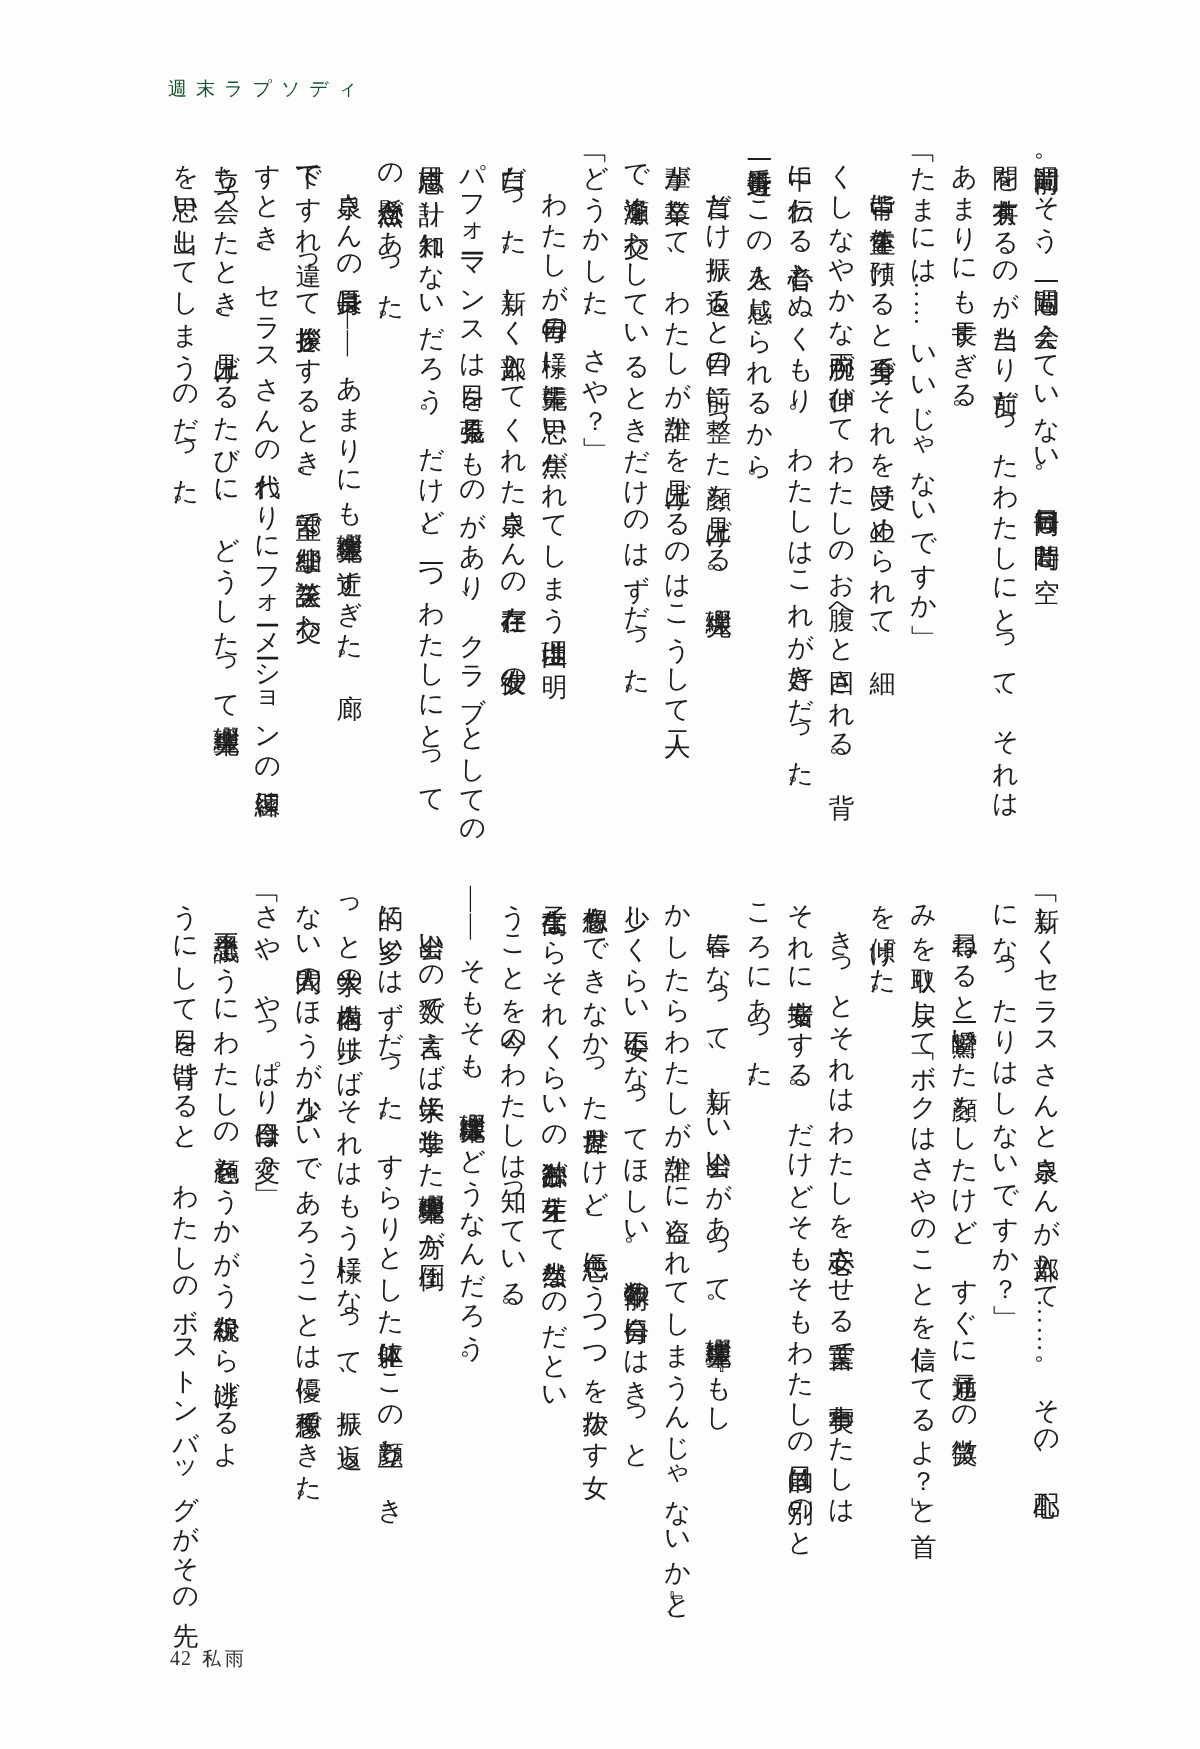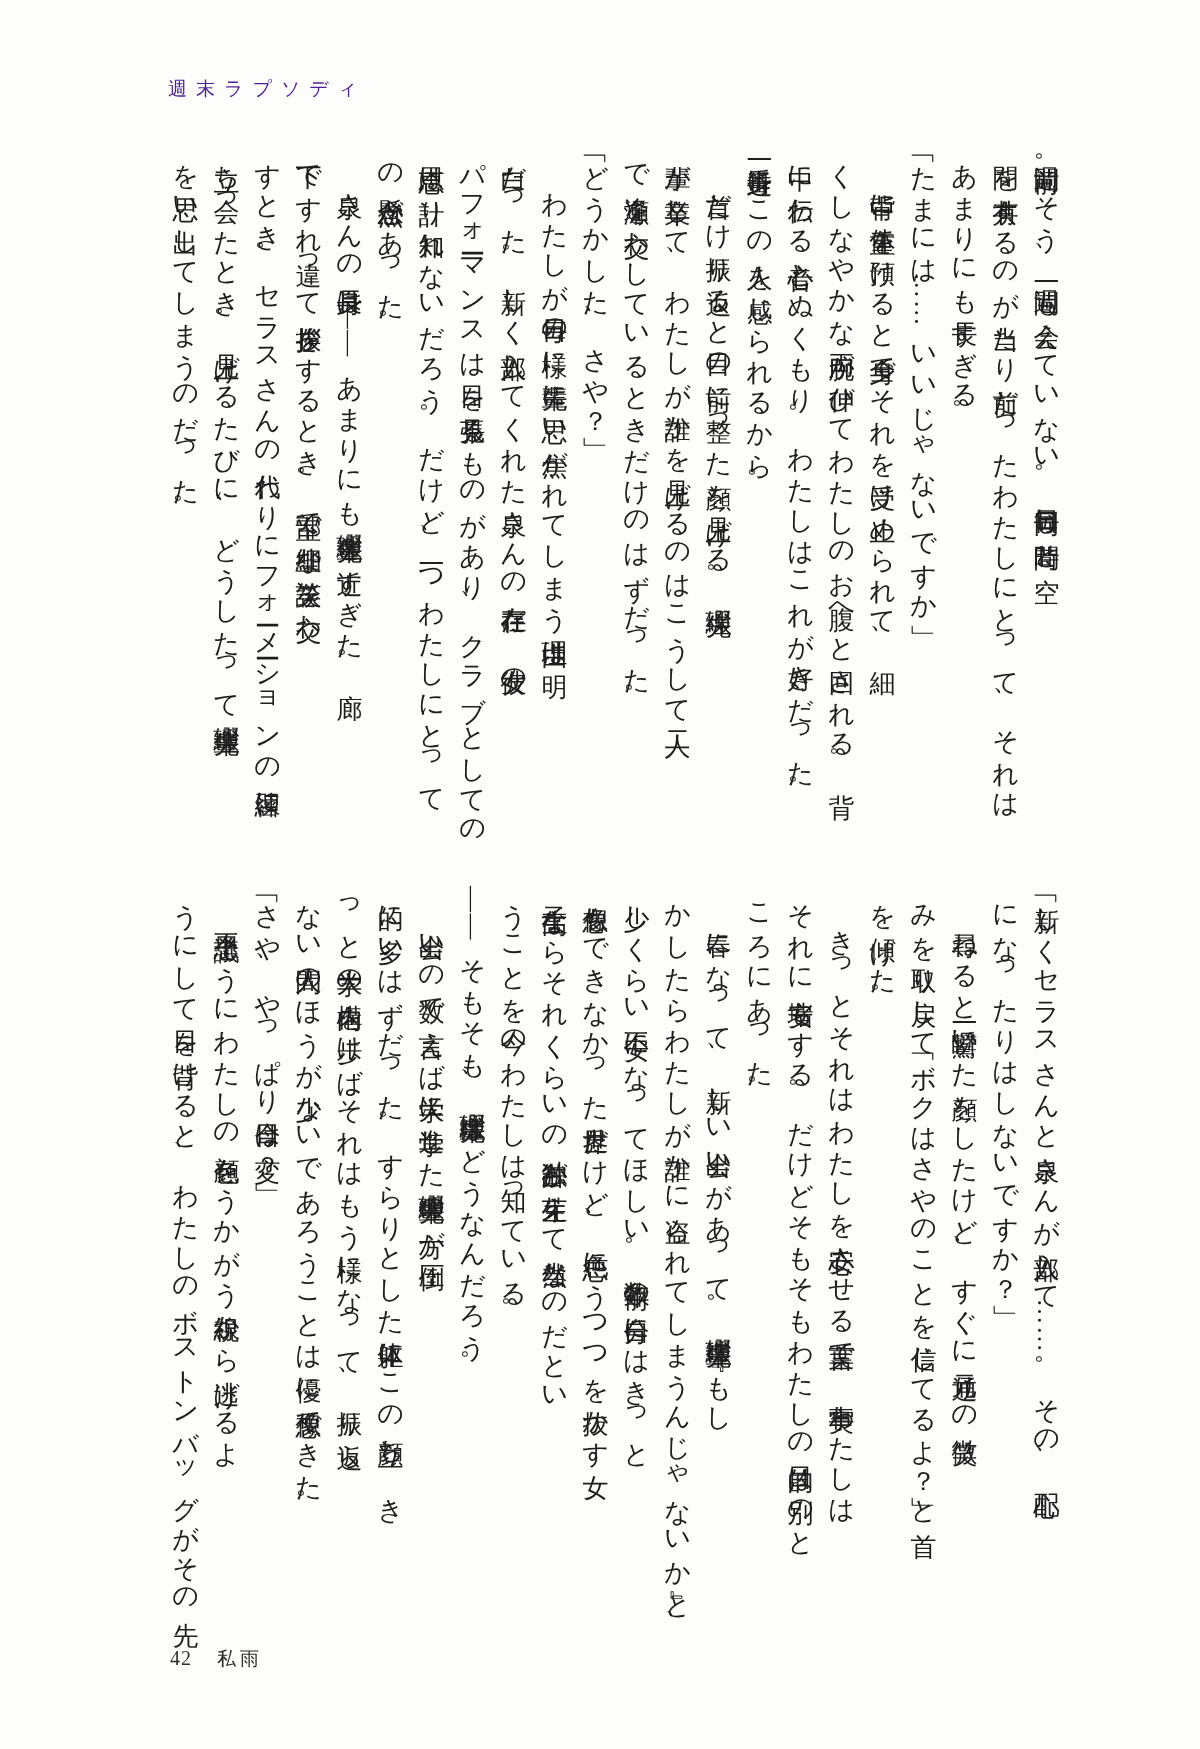--- a/index.html
+++ b/index.html
@@ -14,21 +14,21 @@
     font-family: "Liberation Serif", "DejaVu Serif", serif;
     color: #1e1e1e;
     overflow: hidden;
   }
   .running-header {
     position: absolute;
     left: 168px;
     top: 76px;
     font-size: 19px;
     letter-spacing: 9px;
-    color: #4c1d95;
+    color: #14532d;
     white-space: nowrap;
   }
   .vblock {
     position: absolute;
     right: 133px;
     writing-mode: vertical-rl;
     -webkit-writing-mode: vertical-rl;
     text-orientation: mixed;
     height: 720px;
   }
@@ -48,21 +48,21 @@
     left: 170px;
     top: 1646px;
     font-size: 20px;
     color: #2e2e2e;
     white-space: nowrap;
   }
   .page-footer .folio {
     letter-spacing: 1px;
   }
   .page-footer .book-title {
-    margin-left: 25px;
+    margin-left: 10px;
     font-size: 19px;
     letter-spacing: 4px;
   }
 </style>
 </head>
 <body>
 
 <div class="running-header">週末ラプソディ</div>
 
 <div class="vblock vblock-top">

